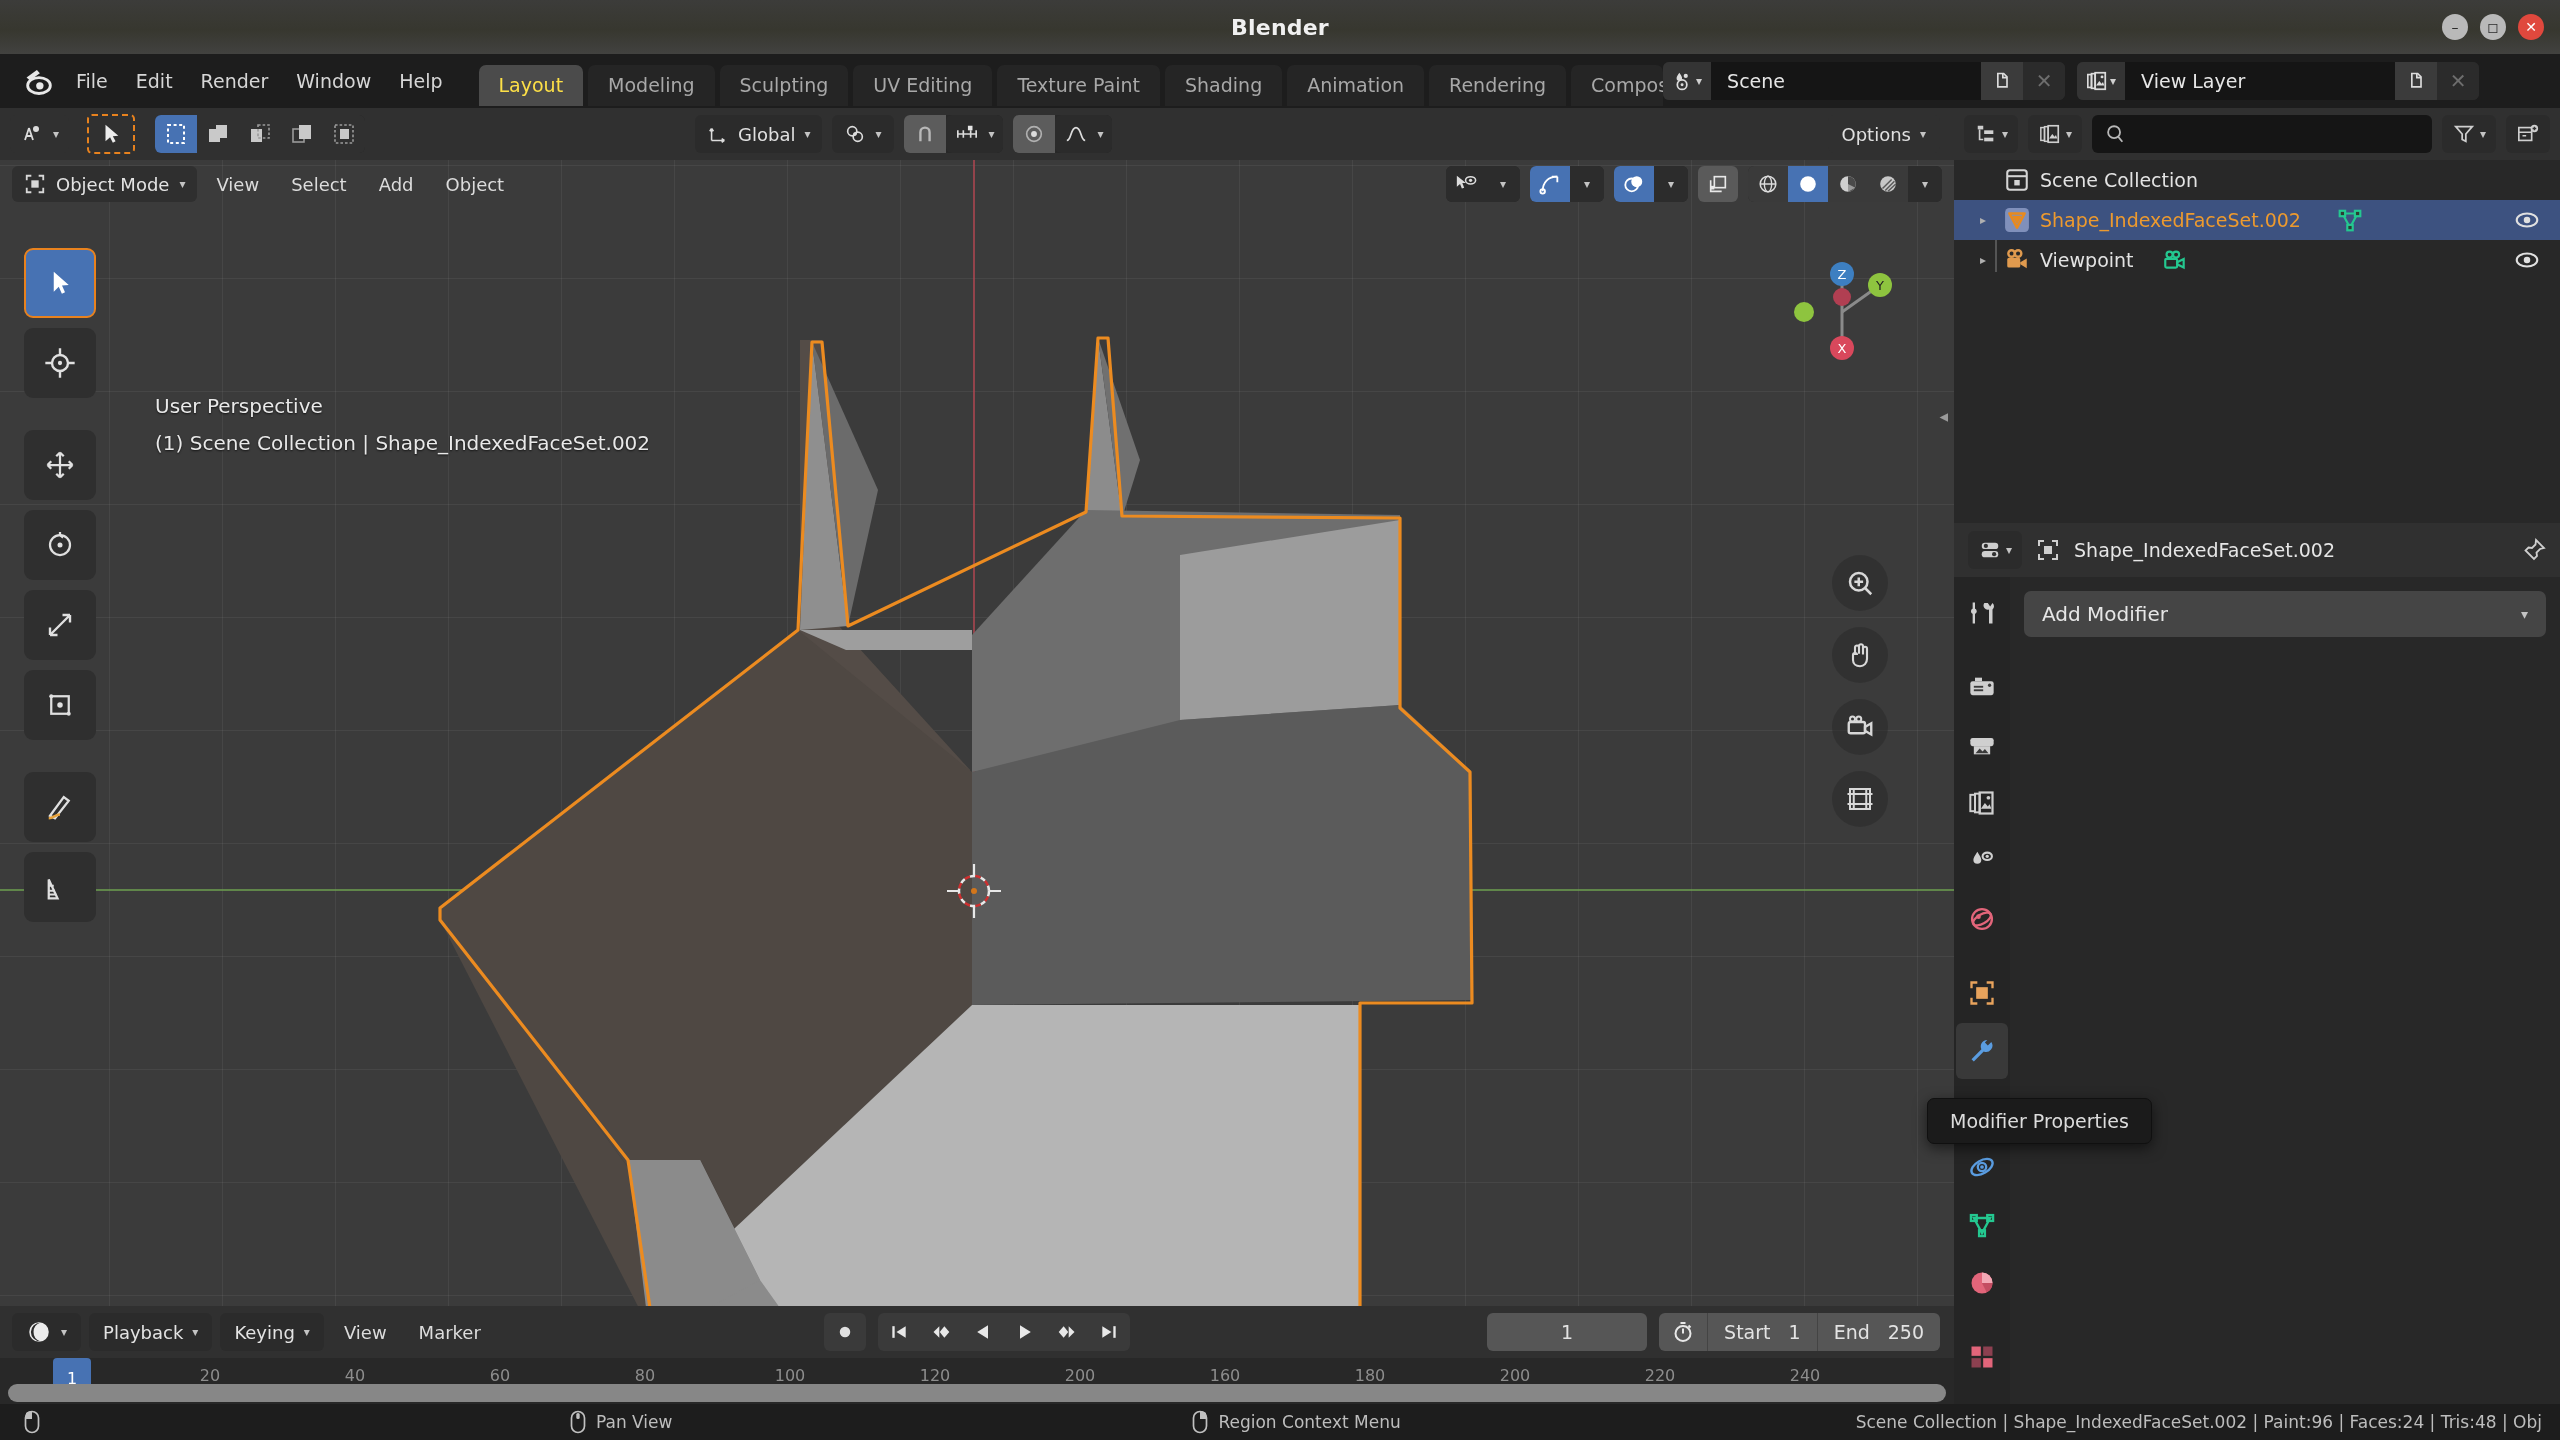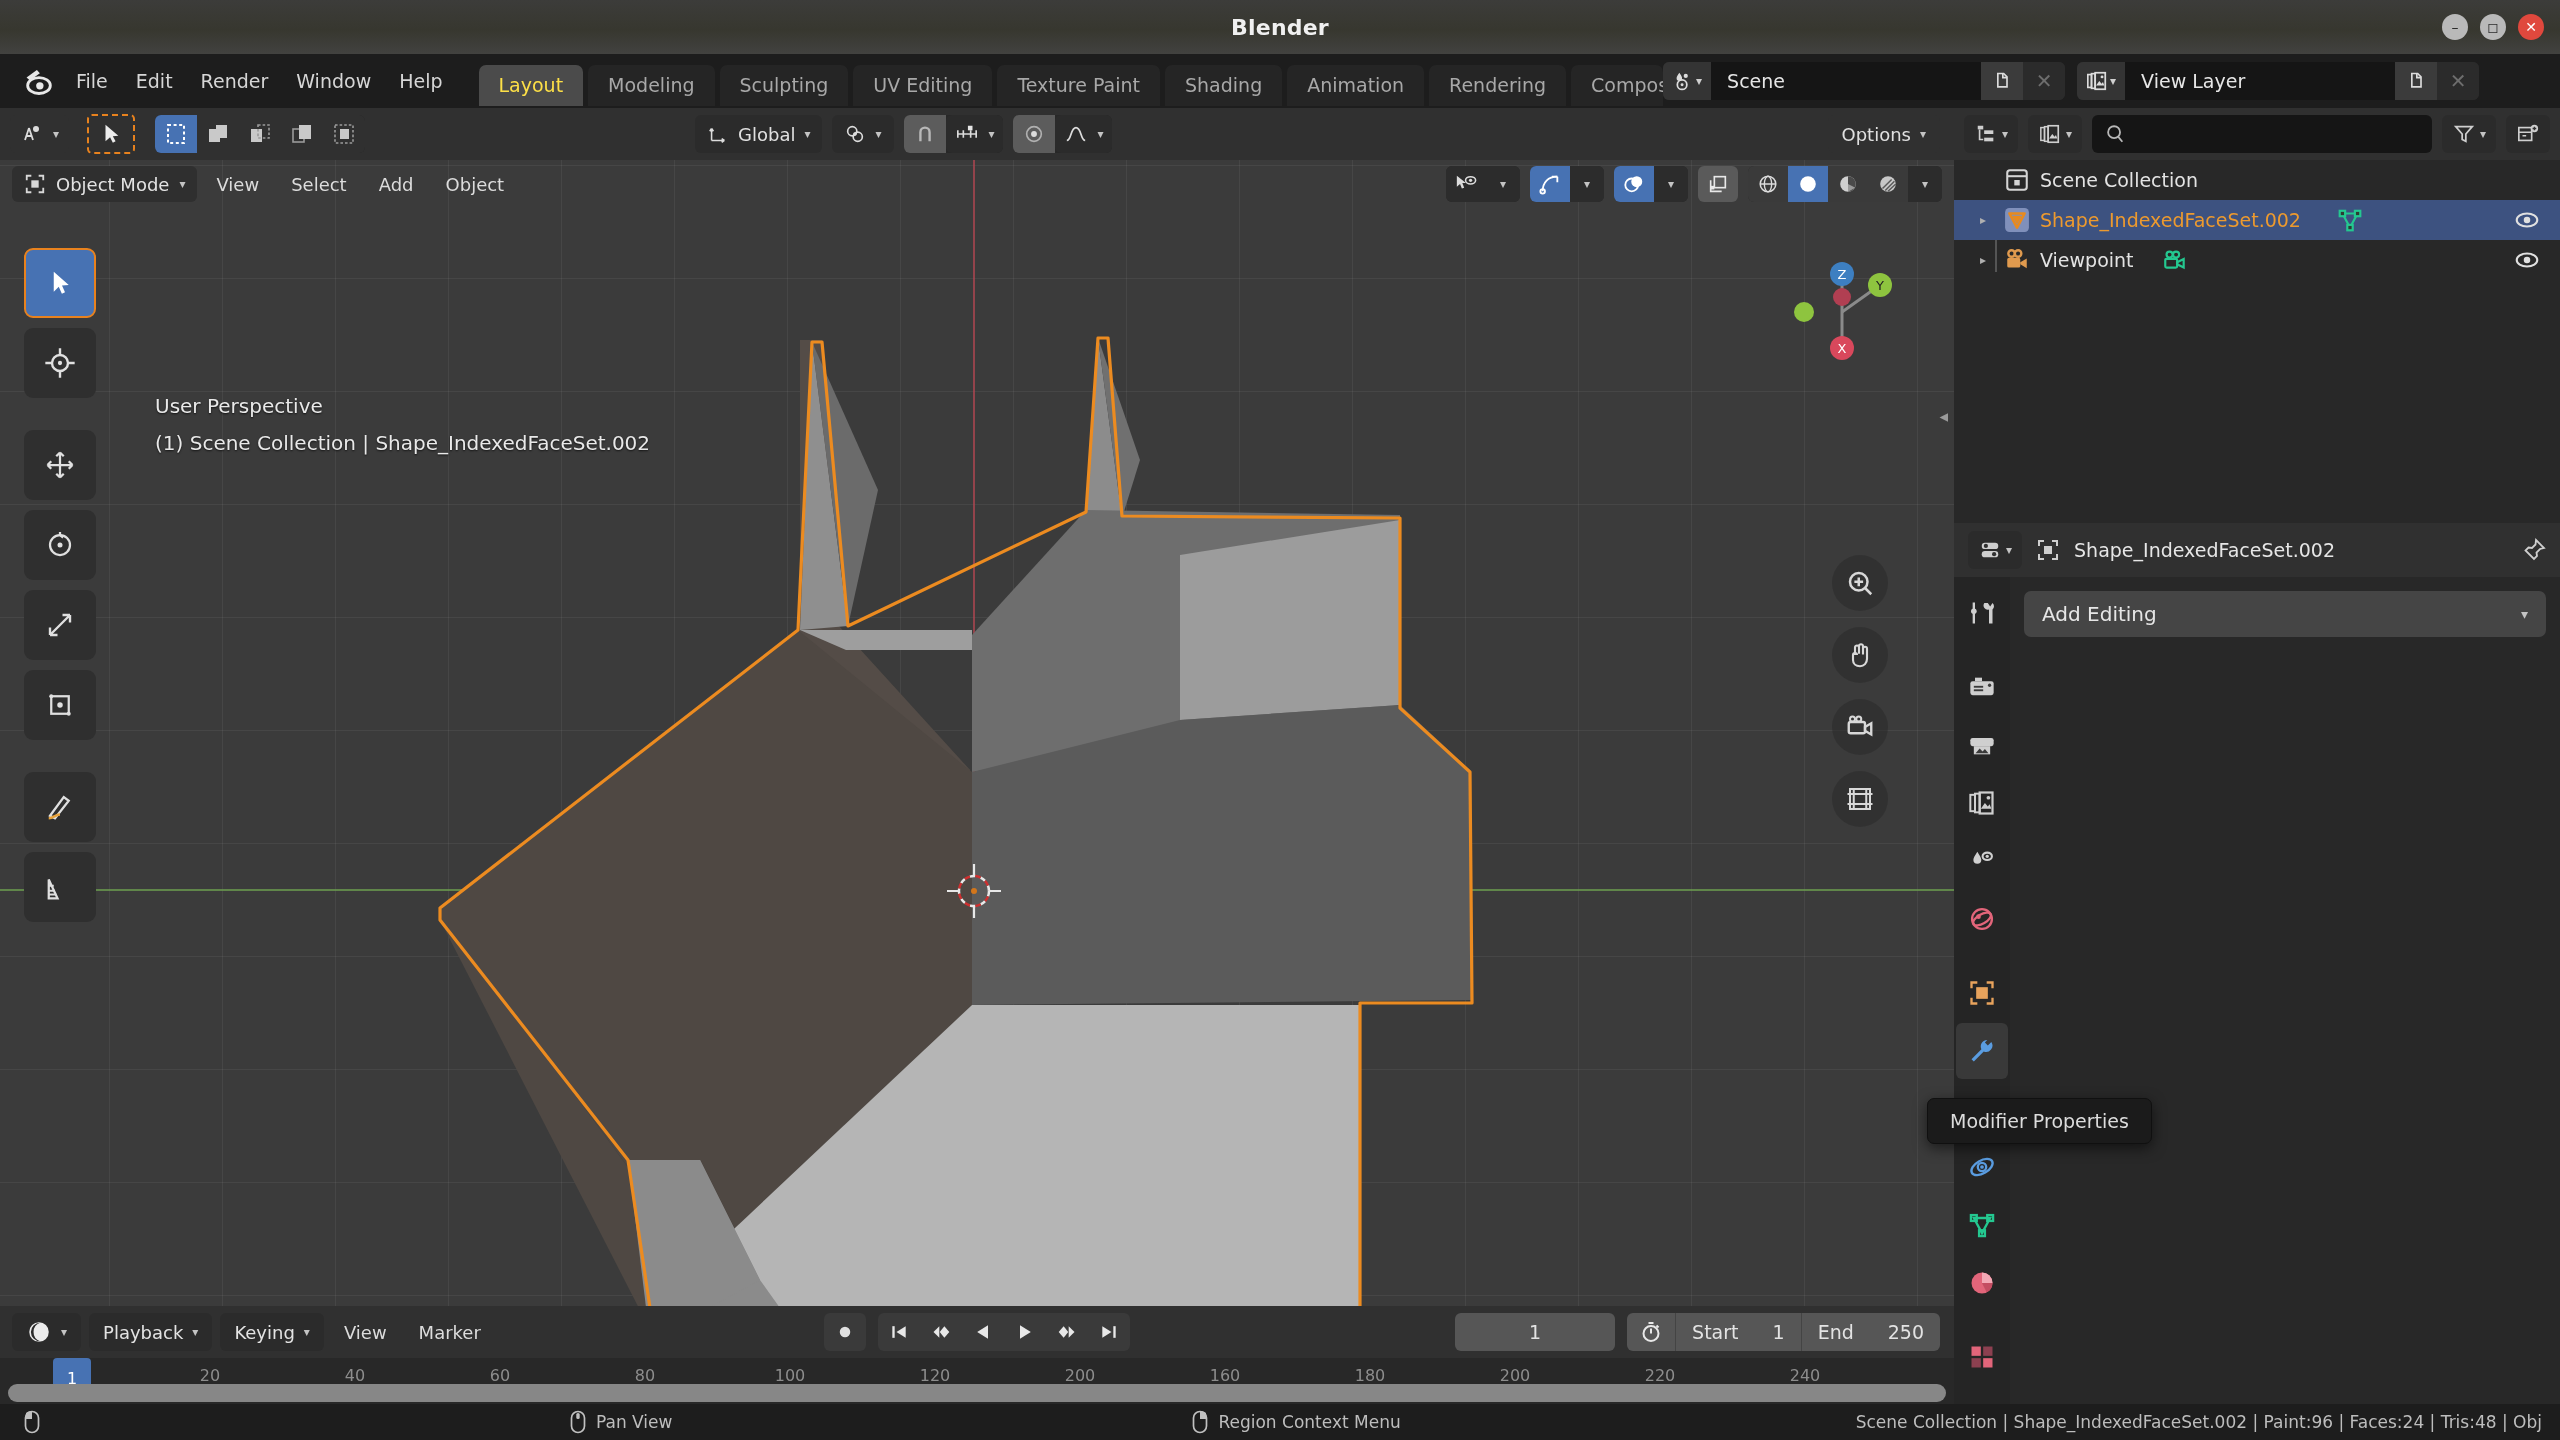--- a/index.html
+++ b/index.html
@@ -140,21 +140,21 @@
   .tl-header { display:flex; align-items:center; height:52px; padding:0 12px; gap:8px; background:#303030; }
   .tl-drop { display:flex; align-items:center; gap:9px; background:#2b2b2b; border-radius:6px; height:38px; padding:0 14px; font-size:18px; }
   .tl-menu { font-size:18px; color:#dcdcdc; padding:7px 12px; }
   .tl-center { position:absolute; left:50%; transform:translateX(-50%); display:flex; align-items:center; gap:12px; }
   .tl-rec { width:42px; height:38px; background:#3a3a3a; border-radius:6px; display:flex; align-items:center; justify-content:center; }
   .tl-tr { display:flex; background:#3a3a3a; border-radius:6px; overflow:hidden; }
   .tl-tr div { width:42px; height:38px; display:flex; align-items:center; justify-content:center; }
   .tl-right { position:absolute; right:14px; display:flex; align-items:center; gap:12px; }
   .frame-fld { width:160px; height:38px; background:#565656; border-radius:6px; display:flex; align-items:center; justify-content:center; font-size:19px; }
   .range-grp { display:flex; align-items:center; background:#565656; border-radius:6px; height:38px; }
-  .range-grp .seg { display:flex; align-items:center; gap:34px; padding:0 16px; font-size:19px; height:38px; }
+  .range-grp .seg { display:flex; align-items:center; gap:18px; padding:0 16px; font-size:19px; height:38px; }
   .range-grp .seg + .seg { border-left:1px solid #444; }
   .tl-ruler { position:relative; height:46px; background:#282828; }
   .tl-tick { position:absolute; top:8px; font-size:16px; color:#8d8d8d; transform:translateX(-50%); }
   .playhead { position:absolute; top:0; width:38px; height:40px; background:#4772b3; border-radius:4px;
               display:flex; align-items:center; justify-content:center; font-size:16px; color:#fff; transform:translateX(-50%); }
   .tl-scroll { position:absolute; left:8px; right:8px; bottom:2px; height:18px; background:#878787; border-radius:9px; }
 
   
   .statusbar { position:absolute; left:0; top:1404px; width:2560px; height:36px; background:#1d1d1d;
                display:flex; align-items:center; font-size:17px; color:#bdbdbd; }
@@ -809,21 +809,21 @@
             <rect x="3" y="3" width="8" height="8" fill="#e2657a"></rect>
             <rect x="13" y="13" width="8" height="8" fill="#e2657a"></rect>
             <rect x="13" y="3" width="8" height="8" fill="#8c4050"></rect>
             <rect x="3" y="13" width="8" height="8" fill="#8c4050"></rect>
           </svg>
       </div>
     </div>
 
     <div class="props-body">
       <div class="add-modifier">
-        <span>Add Editing</span>
+        <span>Add Modifier</span>
         <span class="chev">▾</span>
       </div>
     </div>
   </div>
 
   <div class="tooltip">Modifier Properties</div>
 
   <div class="timeline">
     <div class="tl-header">
       <div class="tl-drop">

